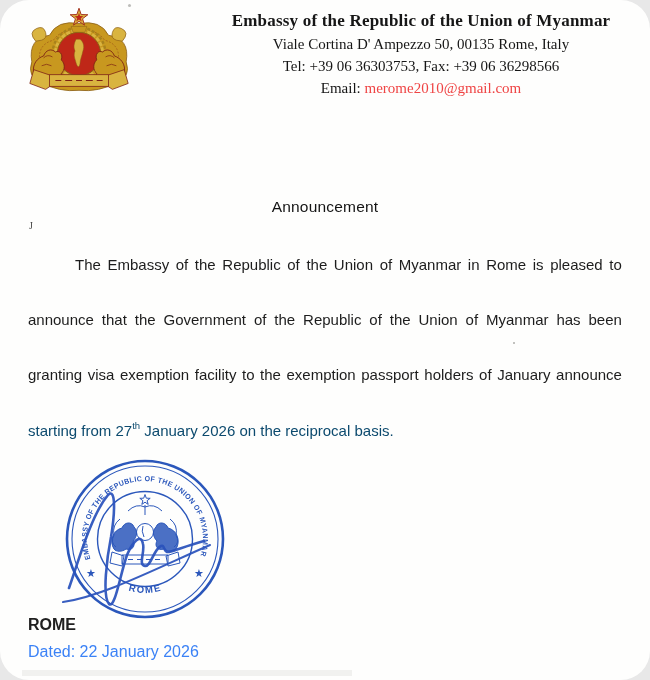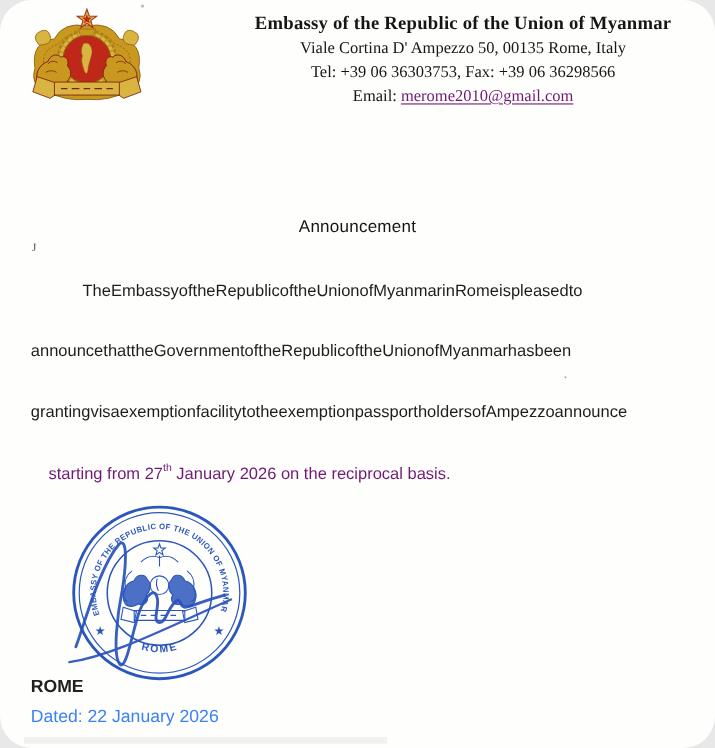--- a/index.html
+++ b/index.html
@@ -9,35 +9,35 @@
     font-family:"Liberation Sans", sans-serif; color:#1b1b1b;border-radius:29px;
   }
   
   .emblem{position:absolute; left:20px; top:6px; width:118px; height:92px;}
   .header-block{
     position:absolute; left:188px; top:9px; width:466px; text-align:center;
     font-family:"Liberation Serif", serif; color:#161616;
   }
   .header-title{font-size:17px; font-weight:bold; line-height:24px; letter-spacing:.2px;}
   .header-line{font-size:15px; line-height:22px;}
-  .email-link{color:#701a75; text-decoration:underline; text-underline-offset:2px; cursor:pointer;}
+  .email-link{color:#ef4444; text-underline-offset:2px; cursor:pointer;}
   
   .doc-title{
     position:absolute; left:0; top:198px; width:650px; text-align:center;
     font-size:15.5px; font-weight:normal; color:#141414; letter-spacing:.2px;
   }
   
   .jline{
     position:absolute; left:28px; width:594px; height:20px;
-    display:flex; justify-content:flex-start;
+    display:flex; justify-content:space-between;
     font-size:15px; color:#1d1d1d; white-space:nowrap;
   }
   .jline.indent{left:75px; width:547px;}
   .plainline{
-    position:absolute; left:28px; font-size:15px; color:#701a75;margin-left:16px;
+    position:absolute; left:28px; font-size:15px; color:#0c4a6e;
   }
   .plainline sup{font-size:9.5px; position:relative; top:-1px;}
   
   .place-line{position:absolute; left:28px; top:616px; font-size:16px; font-weight:bold; color:#202020;}
   .dated-line{position:absolute; left:28px; top:643px; font-size:16px; color:#3b82f6;}
   
   .stamp{position:absolute; left:58px; top:453px; width:184px; height:180px;}
   
   .stray-j{position:absolute; left:29px; top:220px; font-family:"Liberation Serif",serif;
            font-size:10px; color:#4a4a4a;}
@@ -132,21 +132,21 @@
       <span>granting</span>
       <span>visa</span>
       <span>exemption</span>
       <span>facility</span>
       <span>to</span>
       <span>the</span>
       <span>exemption</span>
       <span>passport</span>
       <span>holders</span>
       <span>of</span>
-      <span>Ampezzo</span>
+      <span>January</span>
       <span>announce</span>
     </div>
   <div class="plainline" style="top:421px"><span>starting from 27</span><sup>th</sup><span> January 2026 on the reciprocal basis.</span></div>
 
   <svg class="stamp" viewBox="0 0 184 180">
     <g stroke="#2b57bb" fill="none">
       <circle cx="87" cy="86" r="78" stroke-width="2.6"></circle>
       <circle cx="87" cy="86" r="73" stroke-width="1.1"></circle>
       <circle cx="87" cy="86" r="47.5" stroke-width="1.4"></circle>
     </g>

